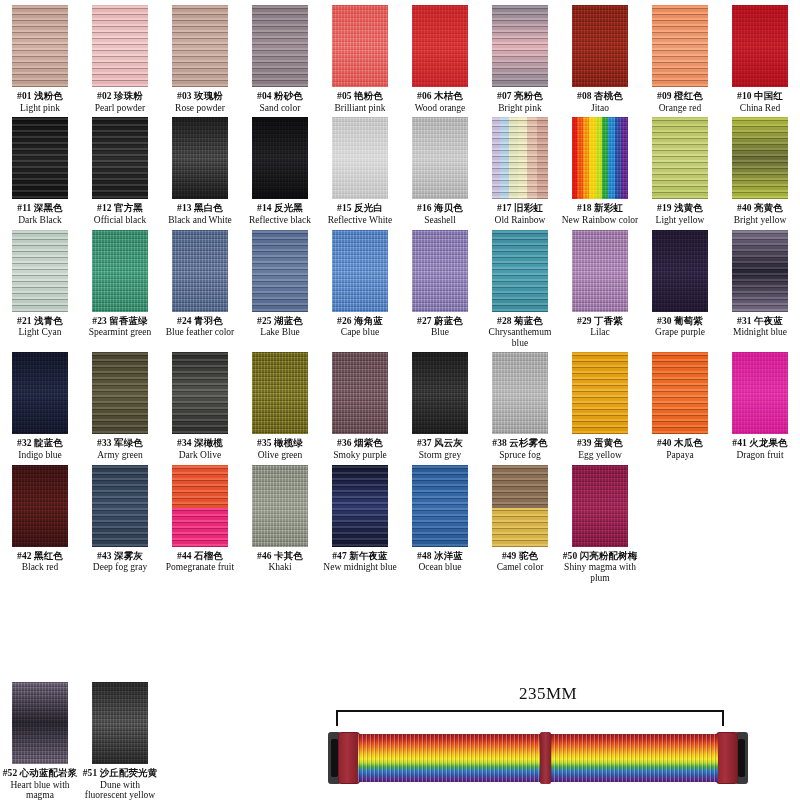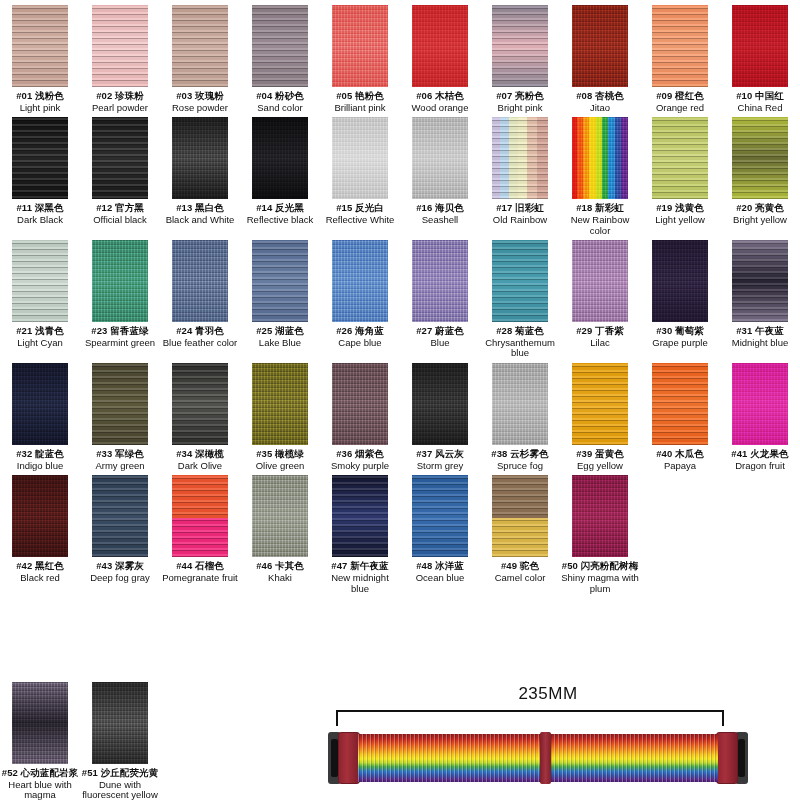--- a/index.html
+++ b/index.html
@@ -6,21 +6,21 @@
   html,body{margin:0;padding:0;}
   body{
     width:800px;height:800px;
     background:#ffffff;
     font-family:"Liberation Sans","DejaVu Sans",sans-serif;
     overflow:hidden;
     position:relative;
   }
   #chart{
     position:relative;
-    width:676px;height:800px;
+    width:676px;height:800px;font-family:Liberation Serif, serif;
   }
   .grid{
     display:grid;
     grid-template-columns:repeat(10,80px);
     width:800px;
     padding-top:5px;
     box-sizing:border-box;
   }
   .cell{
     width:80px;
@@ -336,21 +336,21 @@
         <div class="labels">
           <div class="cn">#19 浅黄色</div>
           <div class="en">Light yellow</div>
         </div>
       </div>
       <div class="cell">
         <div class="swatch" style="background: linear-gradient(rgb(182, 194, 63) 0%, rgb(110, 114, 54) 50%, rgb(182, 194, 63) 100%);">
           <div class="rib"></div>
         </div>
         <div class="labels">
-          <div class="cn">#20 亮黄色</div>
+          <div class="cn">#40 亮黄色</div>
           <div class="en">Bright yellow</div>
         </div>
       </div>
       <div class="cell">
         <div class="swatch" style="background: linear-gradient(rgb(194, 210, 199) 0%, rgb(211, 223, 215) 50%, rgb(194, 210, 199) 100%);">
           <div class="rib"></div>
         </div>
         <div class="labels">
           <div class="cn">#21 浅青色</div>
           <div class="en">Light Cyan</div>

